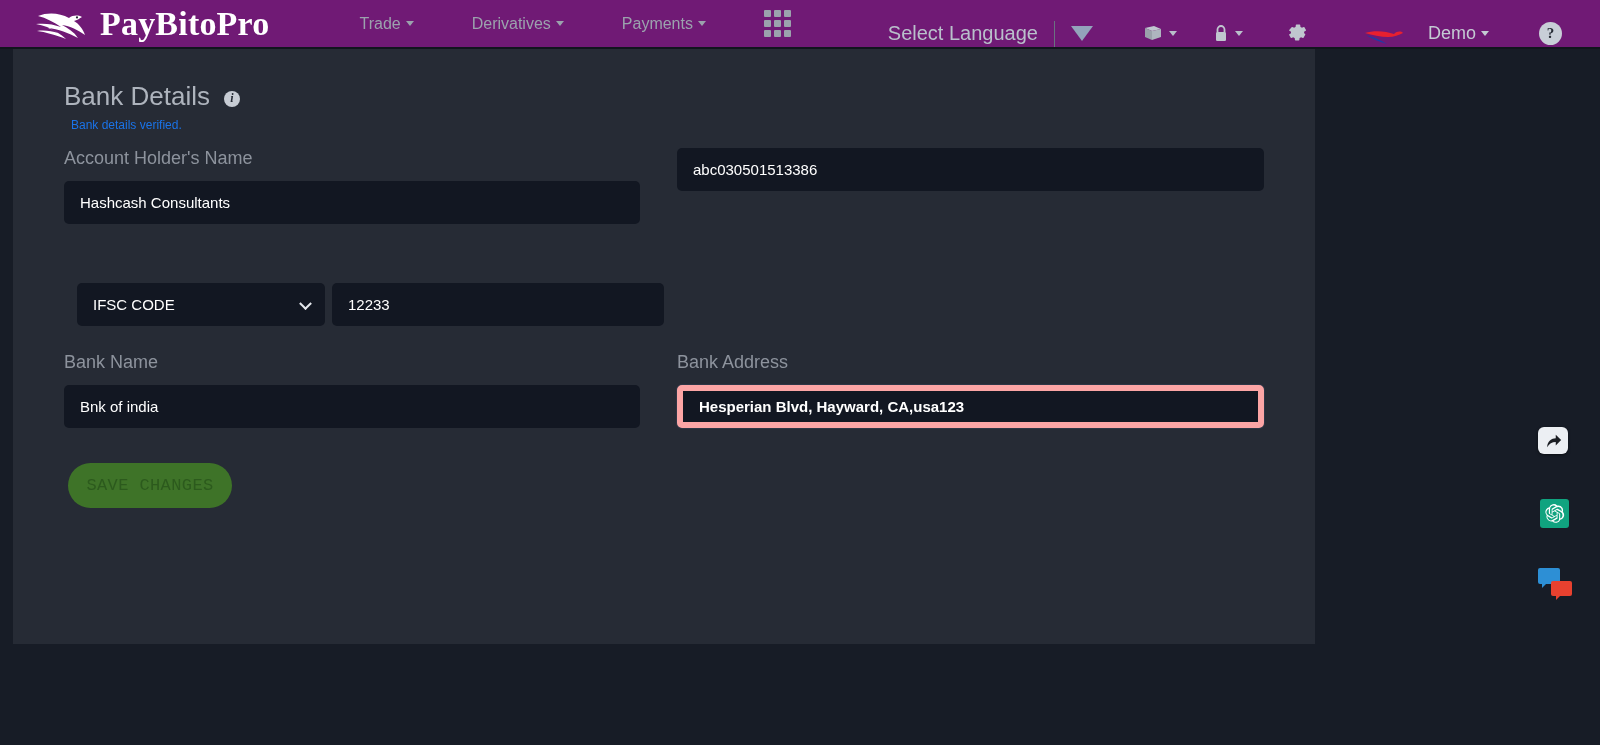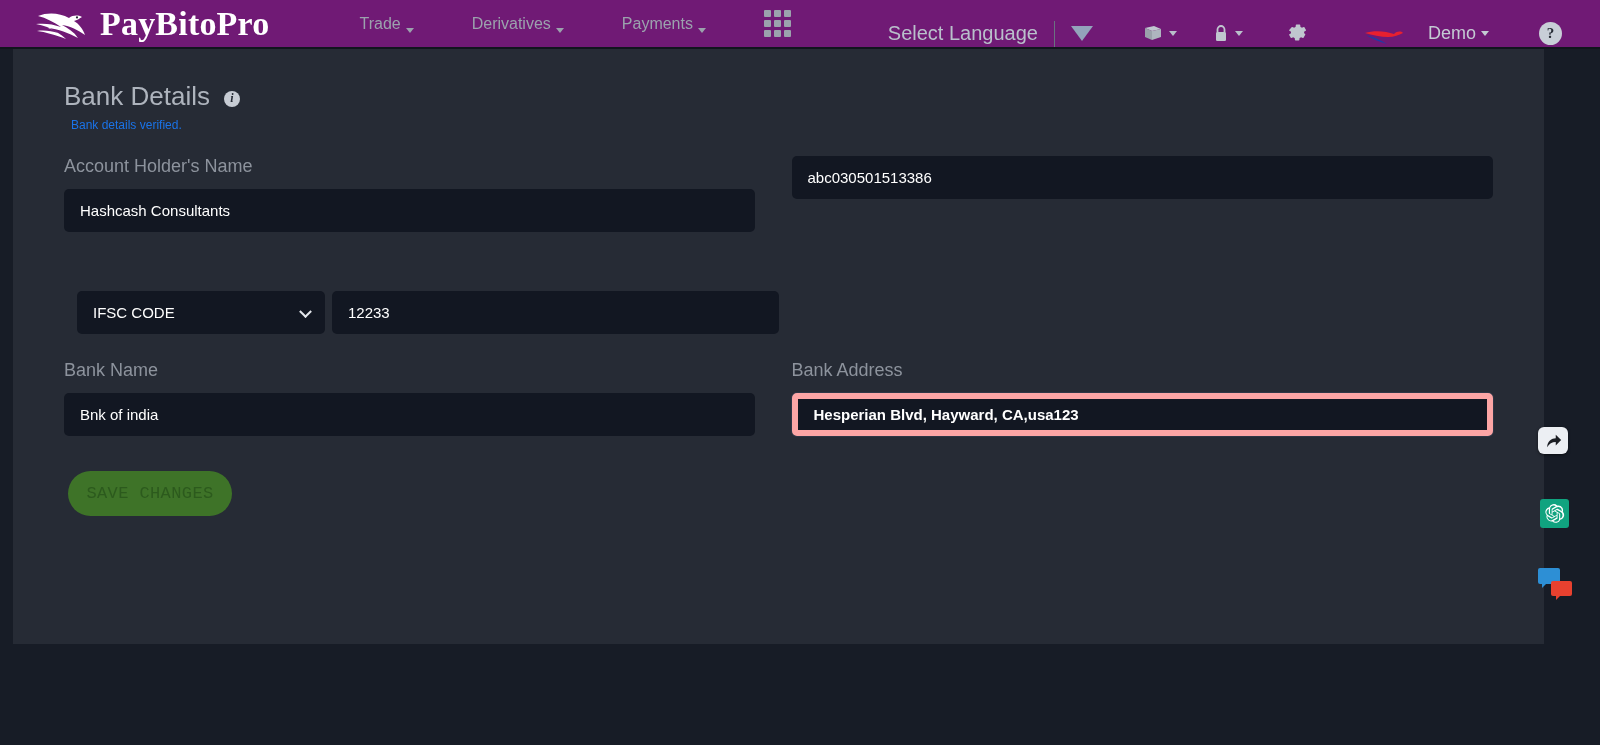--- a/index.html
+++ b/index.html
@@ -41,21 +41,21 @@
     display: flex;
     align-items: center;
     margin-left: 90px;
     gap: 58px;
   }
   .nav-item {
     color: #9ba2ad;
     font-size: 16px;
     cursor: pointer;
     display: flex;
-    align-items: flex-end;
+    align-items: center;
     gap: 5px;
     white-space: nowrap;
   }
   .caret {
     width: 0; height: 0;
     border-left: 4.5px solid transparent;
     border-right: 4.5px solid transparent;
     border-top: 5px solid currentColor;
     display: inline-block;
   }
@@ -120,21 +120,21 @@
     display: flex; align-items: center; justify-content: center;
     cursor: pointer;
     font-family: "Liberation Serif", serif;
   }
 
   
   .page { position: relative; width: 1600px; height: 678px; background: #171c26; }
   .card {
     position: absolute;
     left: 13px; top: 0;
-    width: 1531px; height: 595px;
+    width: 1302px; height: 595px;
     background: #262b35;
   }
 
   .card-title-row {
     display: flex; align-items: center; gap: 14px;
     margin: 32px 0 0 51px;
   }
   .card-title { font-size: 26px; color: #aeb4bd; font-weight: 400; }
   .info-icon {
     width: 16px; height: 16px; border-radius: 50%;
@@ -145,21 +145,21 @@
     cursor: pointer; margin-top: 4px;
   }
   .verified {
     margin: 6px 14px 0 58px;
     color: #1a73e8;
     font-size: 12px;
     font-weight: 400;
   }
 
   
-  .form { margin-top: 24px; }
+  .form { margin-top: 16px; }
   .row { display: flex; padding: 0 51px 0 51px; }
   .col { width: 50%; }
   .col-left { padding-right: 24px; }
   .col-right { padding-left: 13px; }
 
   .field-label {
     color: #8d939d;
     font-size: 18px;
     margin-bottom: 12px;
     display: block;

